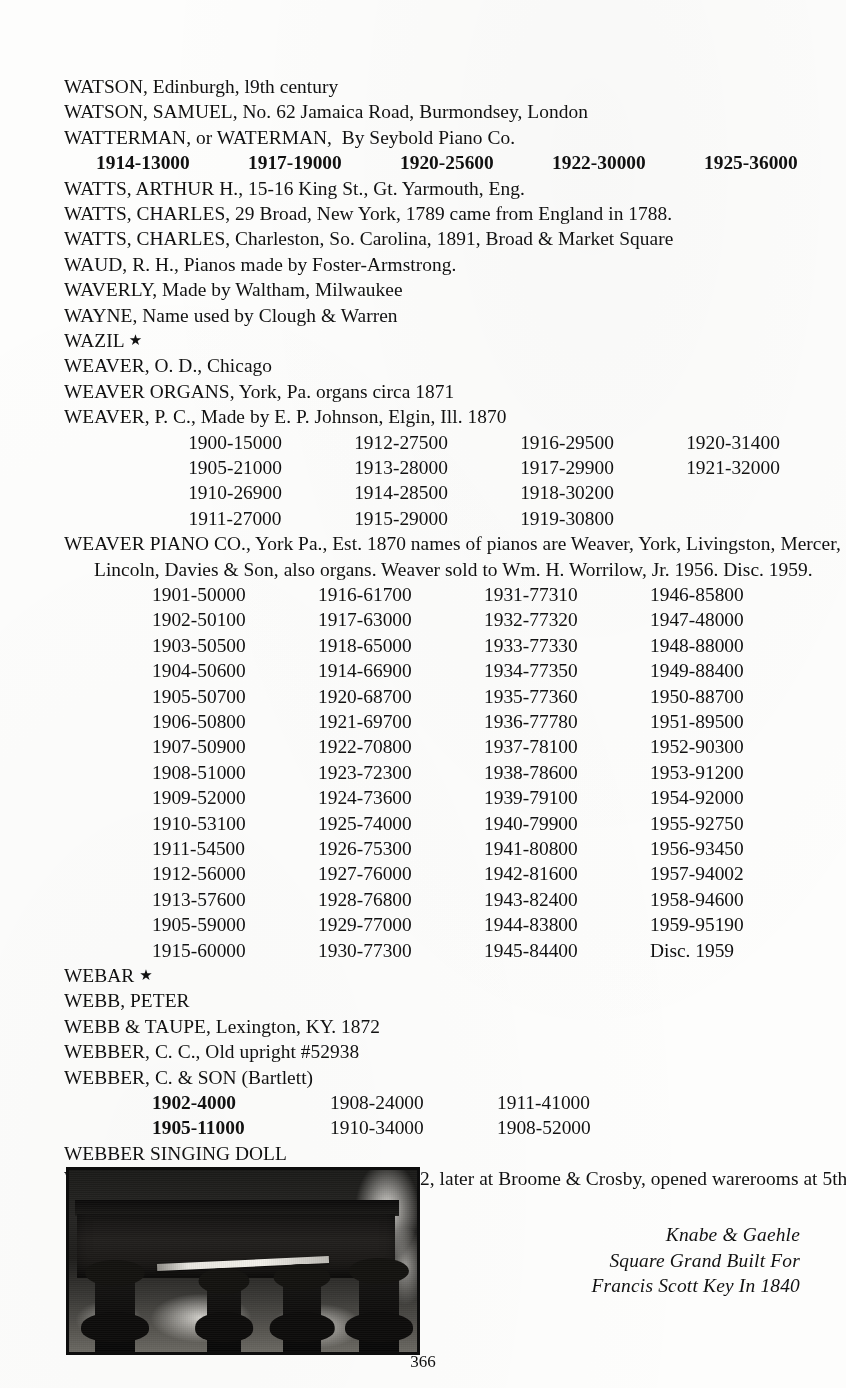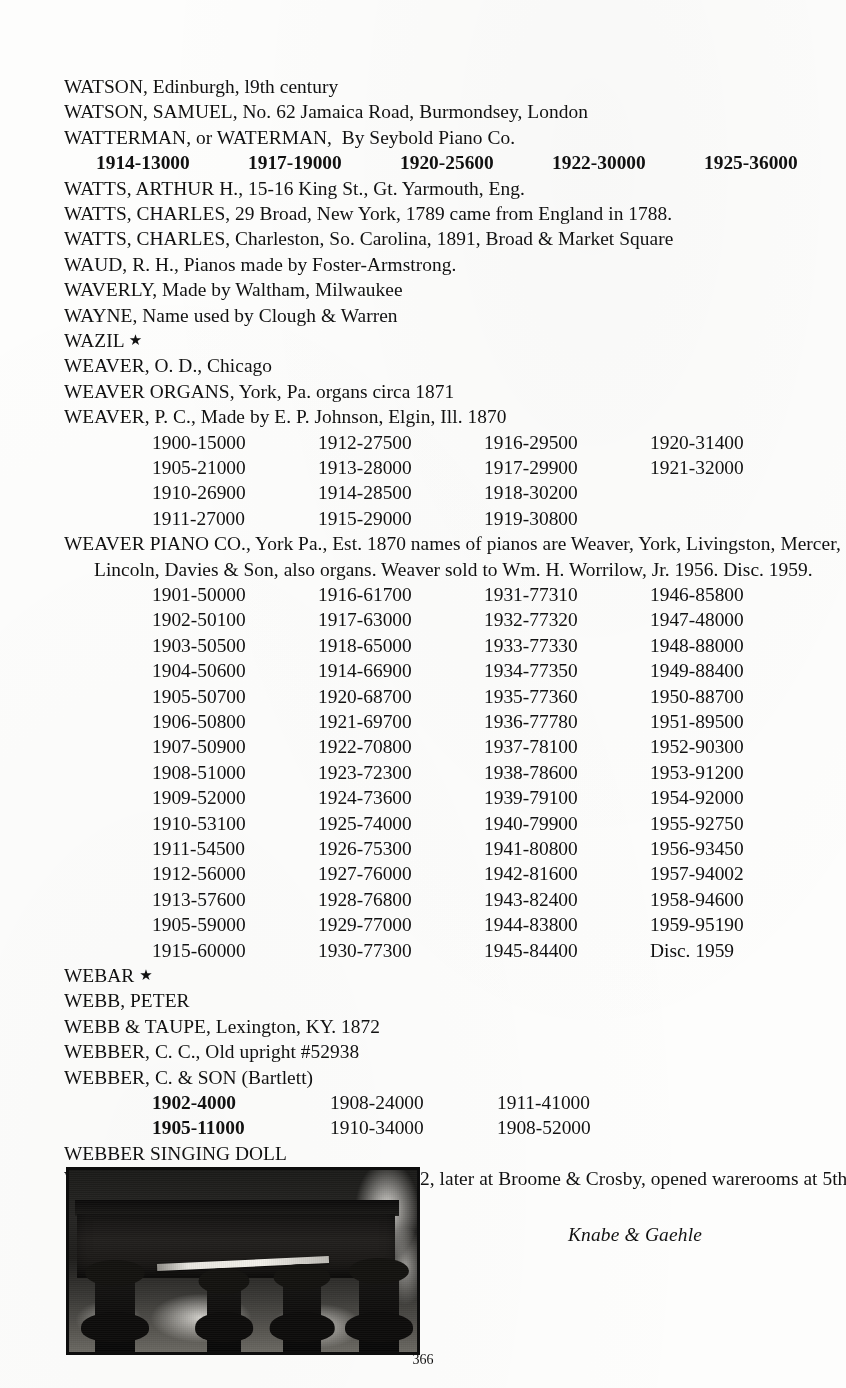--- a/index.html
+++ b/index.html
@@ -67,21 +67,21 @@
     display: inline-block;
     vertical-align: top;
   }
 
   
   .run5 { padding-left: 32px; }
   .run5 .cell { width: 152px; font-weight: bold; }
 
   
   .weaverpc { padding-left: 88px; }
-  .weaverpc .cell { width: 166px; }
+  .weaverpc .cell { width: 166px; text-align: center; }
 
   
   .weaverco { padding-left: 88px; }
   .weaverco .cell { width: 166px; }
 
   
   .webber { padding-left: 88px; }
   .webber .cell:nth-child(1) { width: 178px; font-weight: bold; }
   .webber .cell:nth-child(2) { width: 167px; }
 
@@ -179,35 +179,35 @@
       repeating-linear-gradient(0deg, rgba(255,255,255,0.10) 0 1px, rgba(0,0,0,0) 1px 2px),
       repeating-linear-gradient(90deg, rgba(0,0,0,0.10) 0 1px, rgba(0,0,0,0) 1px 2px);
   }
 
   
   .caption {
     position: absolute;
     left: 470px;
     top: 1222px;
     width: 330px;
-    text-align: center;
+    text-align: right;
     font-style: italic;
     font-size: 19.4px;
     line-height: 25.6px;
     letter-spacing: 0.2px;
   }
 
   
   .folio {
     position: absolute;
     left: 0;
     top: 1352px;
     width: 846px;
     text-align: center;
-    font-size: 14px;
+    font-size: 17px;
   }
 </style>
 </head>
 <body>
 
 <div class="page">
 
   <div class="content">
 
     <div>
@@ -290,17 +290,19 @@
       <div class="leg l1"></div>
       <div class="leg l2"></div>
       <div class="leg l3"></div>
       <div class="leg l4"></div>
       <div class="photo-grain"></div>
     </div>
   </div>
 
   <div class="caption">
     <div>Knabe &amp; Gaehle</div>
+    <div>Square Grand Built For</div>
+    <div>Francis Scott Key In 1840</div>
   </div>
 
   <div class="folio">366</div>
 
 </div>
 
 </body></html>

